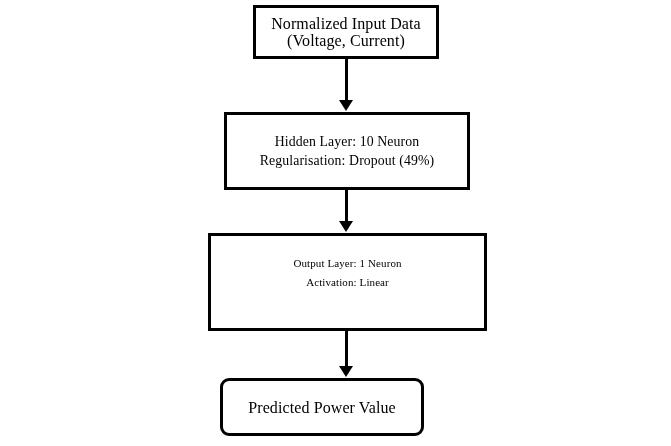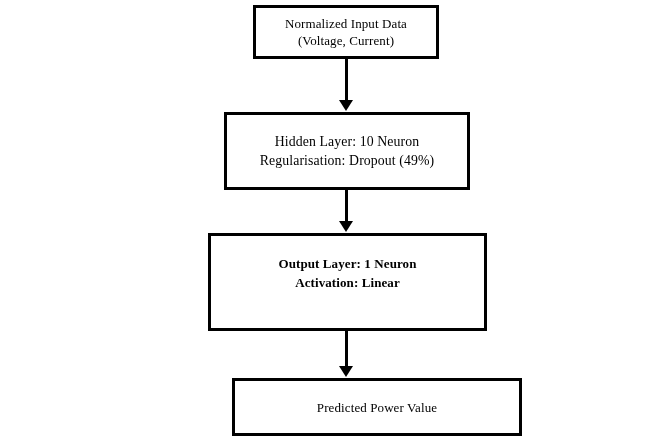--- a/index.html
+++ b/index.html
@@ -25,21 +25,21 @@
     border: 3px solid #000000;
     background: #ffffff;
     display: flex;
     flex-direction: column;
     align-items: center;
     justify-content: center;
     text-align: center;
   }
   .node .line {
     display: block;
-    font-size: 13px;
+    font-size: 16px;
     line-height: 17px;
     white-space: nowrap;
     letter-spacing: 0.1px;
   }
   
   #node-input {
     left: 253px;
     top: 5px;
     width: 186px;
     height: 54px;
@@ -56,29 +56,29 @@
   }
   #node-output {
     left: 208px;
     top: 233px;
     width: 279px;
     height: 98px;
     justify-content: flex-start;
     padding-top: 18px;
   }
   #node-output .line {
-    font-size: 13px;
+    font-size: 11px;
     line-height: 19px;
-    font-weight: bold;
   }
   #node-result {
-    left: 232px;
+    left: 220px;
     top: 378px;
-    width: 290px;
+    width: 204px;
     height: 58px;
+    border-radius: 9px;
   }
 
   
   .connector {
     position: absolute;
     width: 3px;
     background: #000000;
   }
   .arrowhead {
     position: absolute;

